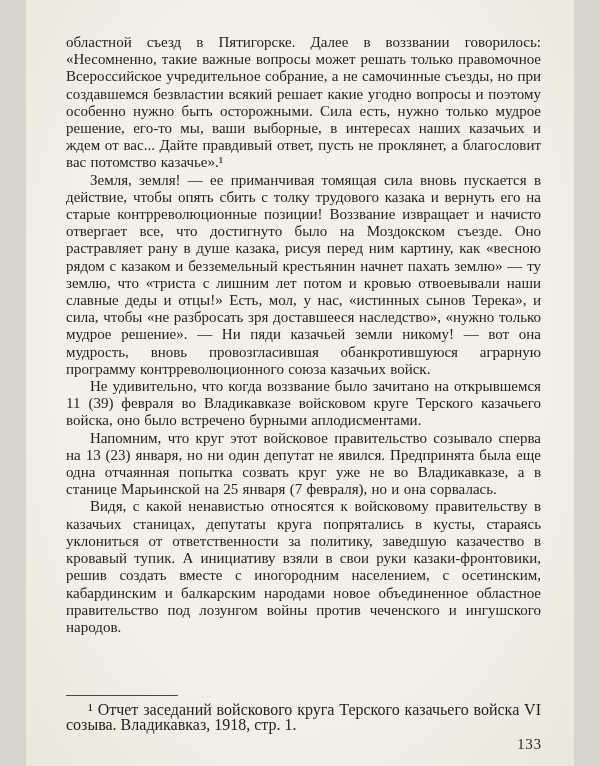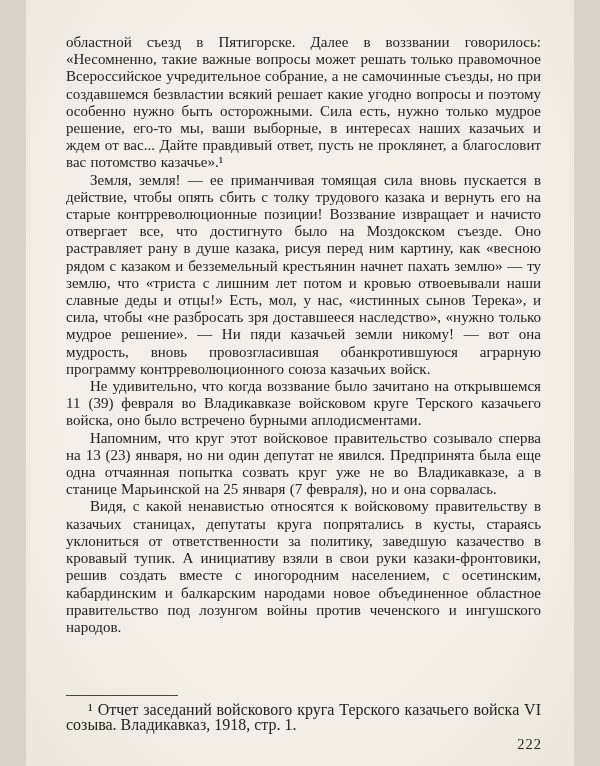--- a/index.html
+++ b/index.html
@@ -75,14 +75,14 @@
     <p class="para">Не удивительно, что когда воззвание было зачитано на открывшемся 11 (39) февраля во Владикавказе войсковом круге Терского казачьего войска, оно было встречено бурными аплодисментами.</p>
     <p class="para">Напомним, что круг этот войсковое правительство созывало сперва на 13 (23) января, но ни один депутат не явился. Предпринята была еще одна отчаянная попытка созвать круг уже не во Владикавказе, а в станице Марьинской на 25 января (7 февраля), но и она сорвалась.</p>
     <p class="para">Видя, с какой ненавистью относятся к войсковому правительству в казачьих станицах, депутаты круга попрятались в кусты, стараясь уклониться от ответственности за политику, заведшую казачество в кровавый тупик. А инициативу взяли в свои руки казаки-фронтовики, решив создать вместе с иногородним населением, с осетинским, кабардинским и балкарским народами новое объединенное областное правительство под лозунгом войны против чеченского и ингушского народов.</p>
   </div>
 
   <div class="footnote-area">
     <div class="footnote-rule"></div>
     <p class="footnote">¹ Отчет заседаний войскового круга Терского казачьего войска VI созыва. Владикавказ, 1918, стр. 1.</p>
   </div>
 
-  <div class="page-number">222</div>
+  <div class="page-number">133</div>
 </div>
 
 </body></html>

